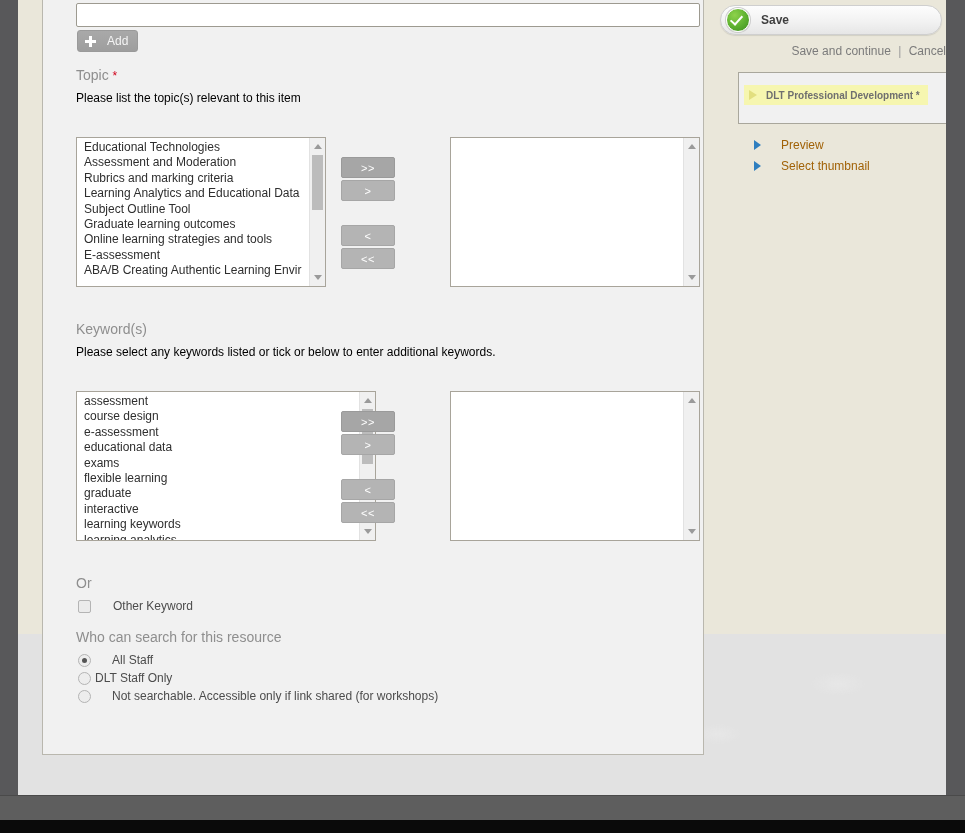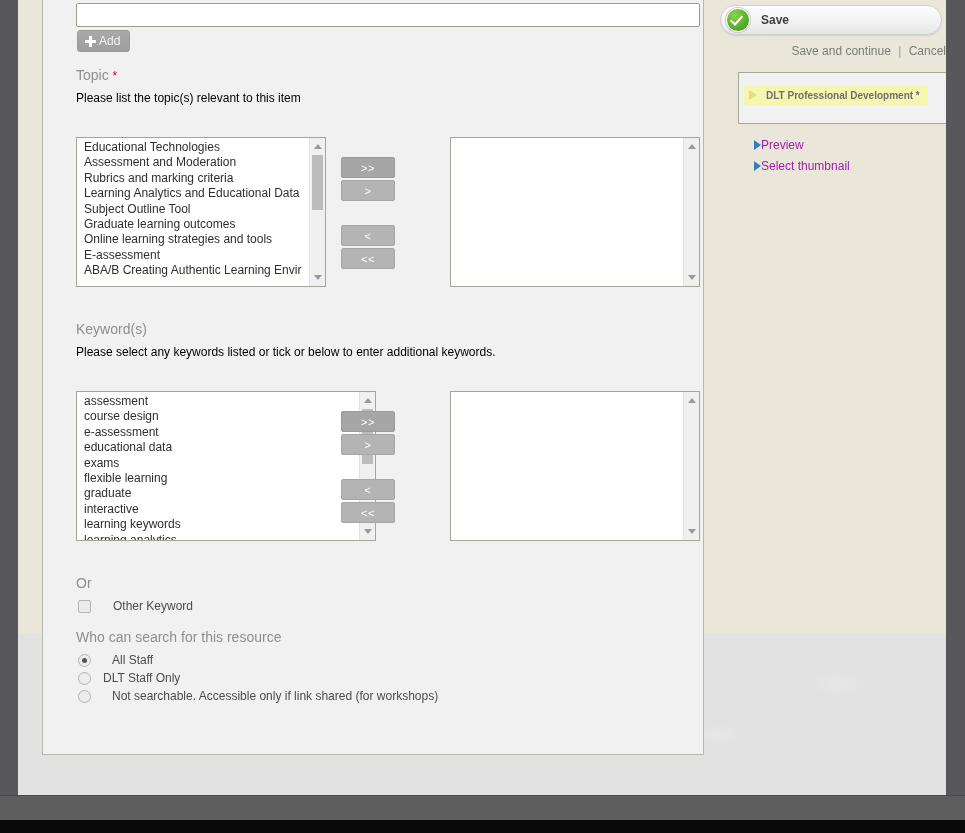--- a/index.html
+++ b/index.html
@@ -118,21 +118,21 @@
     height: 22px;
     padding: 0 9px 0 7px;
     background: linear-gradient(to bottom, #a9a9a9 0%, #9e9e9e 100%);
     border: 1px solid #9a9a9a;
     border-radius: 3px;
     color: #f4f4f4;
     font-family: "Liberation Sans", sans-serif;
     font-size: 12px;
     display: flex;
     align-items: center;
-    gap: 3px;
+    gap: 11px;
     cursor: pointer;
     box-sizing: border-box;
   }
   .plus-glyph {
     position: relative;
     display: inline-block;
     width: 11px; height: 11px;
   }
   .plus-glyph::before, .plus-glyph::after {
     content: "";
@@ -351,23 +351,23 @@
     font-family: "Liberation Sans", sans-serif;
   }
   .side-link {
     position: absolute;
     left: 34px;
     display: flex;
     align-items: center;
     cursor: pointer;
   }
   .side-link-text {
-    margin-left: 0;
-    font-size: 12px;
-    color: #a21caf;
+    margin-left: 20px;
+    font-size: 12px;
+    color: #a16207;
     font-family: "Liberation Sans", sans-serif;
   }
 </style>
 </head>
 <body>
 
 <div id="viewport">
 
   <div id="chrome-left"></div>
 
@@ -488,21 +488,21 @@
         </div>
 
         <div class="section-label" style="left:0; top:630px;">Who can search for this resource</div>
 
         <div class="radio-row" style="left:2px; top:654px;">
           <span class="rb checked"></span>
           <span class="ctl-label" style="margin-left:21px;">All Staff</span>
         </div>
         <div class="radio-row" style="left:2px; top:672px;">
           <span class="rb"></span>
-          <span class="ctl-label" style="margin-left:12px;">DLT Staff Only</span>
+          <span class="ctl-label" style="margin-left:4px;">DLT Staff Only</span>
         </div>
         <div class="radio-row" style="left:2px; top:690px;">
           <span class="rb"></span>
           <span class="ctl-label" style="margin-left:21px;">Not searchable. Accessible only if link shared (for workshops)</span>
         </div>
 
       </div>
     </div>
 
     <div id="sidebar">

